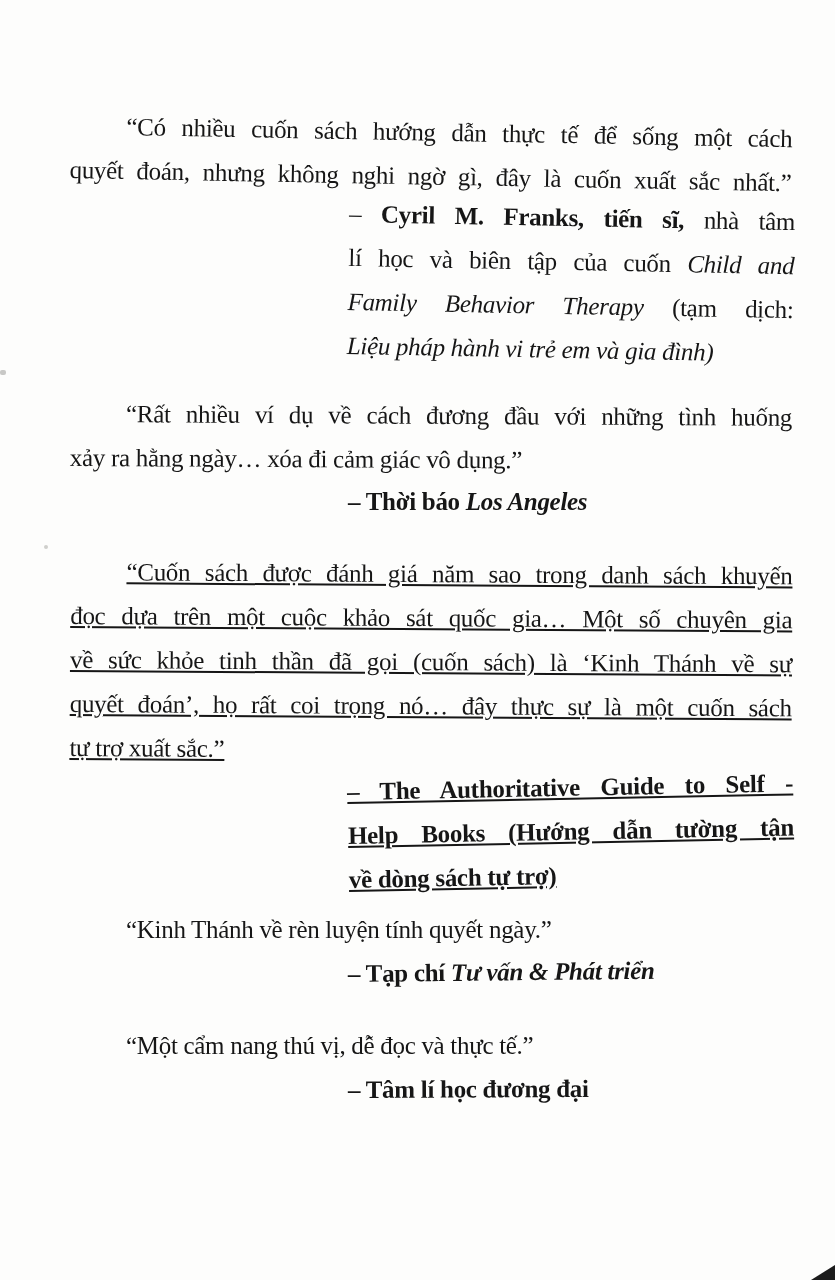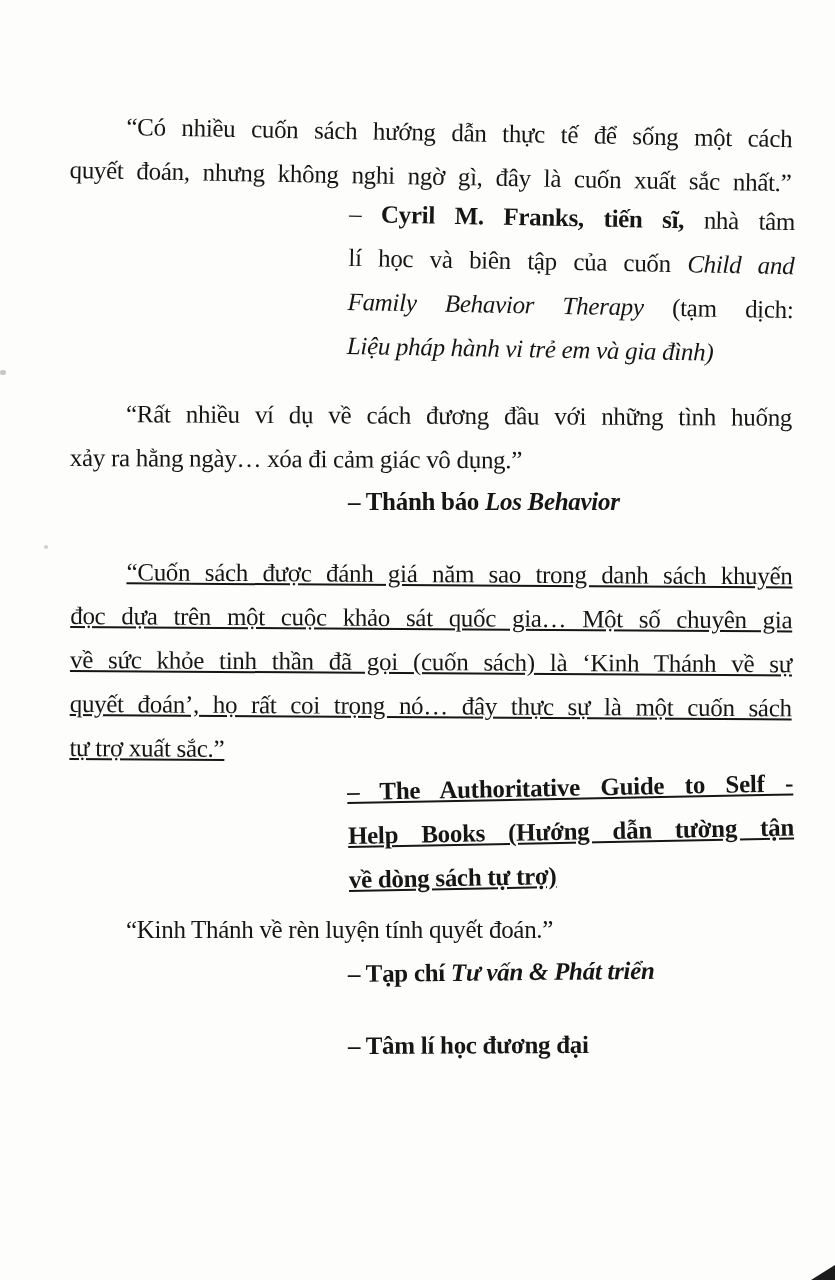--- a/index.html
+++ b/index.html
@@ -68,49 +68,52 @@
         <div class="line"><span class="i">Liệu pháp hành vi trẻ em và gia đình)</span></div>
       </div>
     </section>
 
     <section class="block">
       <div class="quote rot-d2">
         <div class="line ind stretch">“Rất nhiều ví dụ về cách đương đầu với những tình huống</div>
         <div class="line">xảy ra hằng ngày… xóa đi cảm giác vô dụng.”</div>
       </div>
       <div class="attr">
-        <div class="line"><span class="b">– Thánh báo </span><span class="bi">Los Behavior</span></div>
+        <div class="line"><span class="b">– Thời báo </span><span class="bi">Los Angeles</span></div>
       </div>
     </section>
 
     <section class="block g3">
       <div class="quote rot-d3">
         <div class="line ind stretch">“Cuốn sách được đánh giá năm sao trong danh sách khuyến</div>
         <div class="line stretch">đọc dựa trên một cuộc khảo sát quốc gia… Một số chuyên gia</div>
         <div class="line stretch">về sức khỏe tinh thần đã gọi (cuốn sách) là ‘Kinh Thánh về sự</div>
         <div class="line stretch">quyết đoán’, họ rất coi trọng nó… đây thực sự là một cuốn sách</div>
         <div class="line">tự trợ xuất sắc.”</div>
       </div>
       <div class="attr rot-u1">
         <div class="line stretch b">– The Authoritative Guide to Self -</div>
         <div class="line stretch b">Help Books (Hướng dẫn tường tận</div>
         <div class="line b">về dòng sách tự trợ)</div>
       </div>
     </section>
 
     <section class="block g4">
       <div class="quote">
-        <div class="line ind">“Kinh Thánh về rèn luyện tính quyết đoán.”</div>
+        <div class="line ind">“Kinh Thánh về rèn luyện tính quyết ngày.”</div>
       </div>
       <div class="attr rot-u2">
         <div class="line"><span class="b">– Tạp chí </span><span class="bi">Tư vấn &amp; Phát triển</span></div>
       </div>
     </section>
 
     <section class="block g5">
+      <div class="quote">
+        <div class="line ind">“Một cẩm nang thú vị, dễ đọc và thực tế.”</div>
+      </div>
       <div class="attr rot-u3">
         <div class="line b">– Tâm lí học đương đại</div>
       </div>
     </section>
 
   </div>
 
   <span class="edge-tick"></span>
   <span class="speck"></span>
   <span class="corner-mark"></span>

